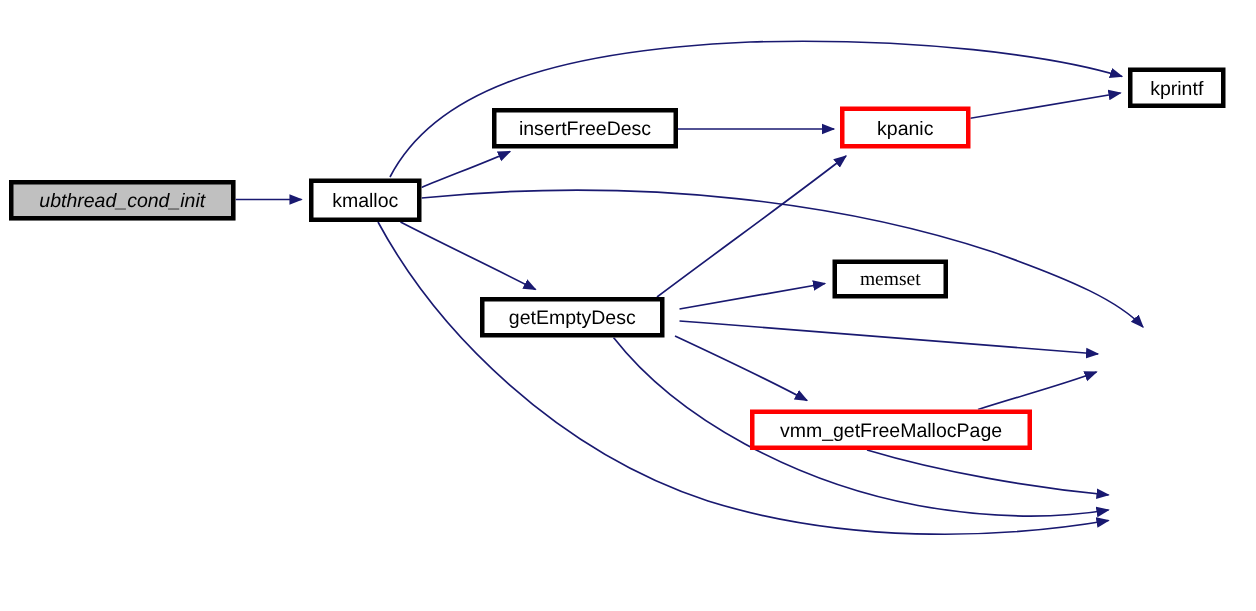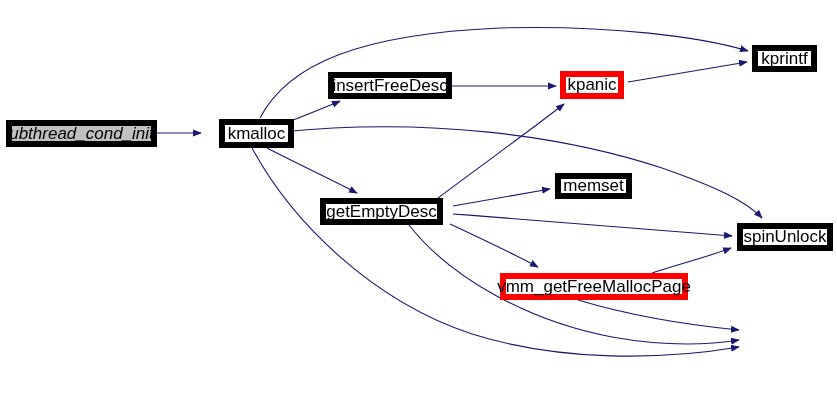--- a/index.html
+++ b/index.html
@@ -8,23 +8,23 @@
     width:837px;height:407px;
     background:#ffffff;
     font-family:"Liberation Sans", sans-serif;
     overflow:hidden;
   }
   #edges{position:absolute;left:0;top:0;width:837px;height:407px;}
   .node{
     position:absolute;
     box-sizing:border-box;
     background:#ffffff;
-    border:6px solid #000000;
+    border:3px solid #000000;
     color:#000000;
-    font-size:17px;
+    font-size:13px;
     display:flex;
     align-items:center;
     justify-content:center;
     white-space:nowrap;
     cursor:pointer;
   }
   .node-current{
     background:#c0c0c0;
     cursor:default;
     font-style:italic;
@@ -62,30 +62,29 @@
     <path class="edge" d="M453,206 C488,200 520,194 550,189" marker-end="url(#arrow)"></path>
     <path class="edge" d="M453,214 C552,221 652,230 732,236" marker-end="url(#arrow)"></path>
     <path class="edge" d="M450,224 C480,238 512,253 538,267" marker-end="url(#arrow)"></path>
     <path class="edge" d="M409,225 C452,280 532,322 612,337 C662,346 702,346 739,340" marker-end="url(#arrow)"></path>
     <path class="edge" d="M652,273 C680,264 710,256 731,248" marker-end="url(#arrow)"></path>
     <path class="edge" d="M578,300 C628,315 688,325 739,330" marker-end="url(#arrow)"></path>
   </svg>
 
   <div class="node node-current" style="left:6px;top:120px;width:151px;height:27px;">ubthread_cond_init</div>
 
-  <div class="node" style="left:219px;top:119px;width:75px;height:29px;">kmalloc</div>
+  <div class="node" style="left:206px;top:119px;width:75px;height:29px;">kmalloc</div>
 
   <div class="node" style="left:328px;top:72px;width:124px;height:27px;">insertFreeDesc</div>
 
-  <div class="node node-red" style="left:560px;top:71px;width:64px;height:28px;">kpanic</div>
+  <div class="node node-red" style="left:560px;top:71px;width:87px;height:28px;">kpanic</div>
 
   <div class="node" style="left:752px;top:45px;width:65px;height:27px;">kprintf</div>
 
   <div class="node" style="left:320px;top:198px;width:123px;height:27px;">getEmptyDesc</div>
 
-  <div class="node" style="left:555px;top:173px;width:77px;height:26px;">memset</div>
+  <div class="node" style="left:555px;top:173px;width:77px;height:26px;font-family:Liberation Serif, serif;">memset</div>
 
-  <div class="node" style="left:737px;top:223px;width:96px;height:28px;">spinUnlock</div>
 
   <div class="node node-red" style="left:500px;top:273px;width:188px;height:27px;">vmm_getFreeMallocPage</div>
 
 
 </div>
 
 </body></html>

